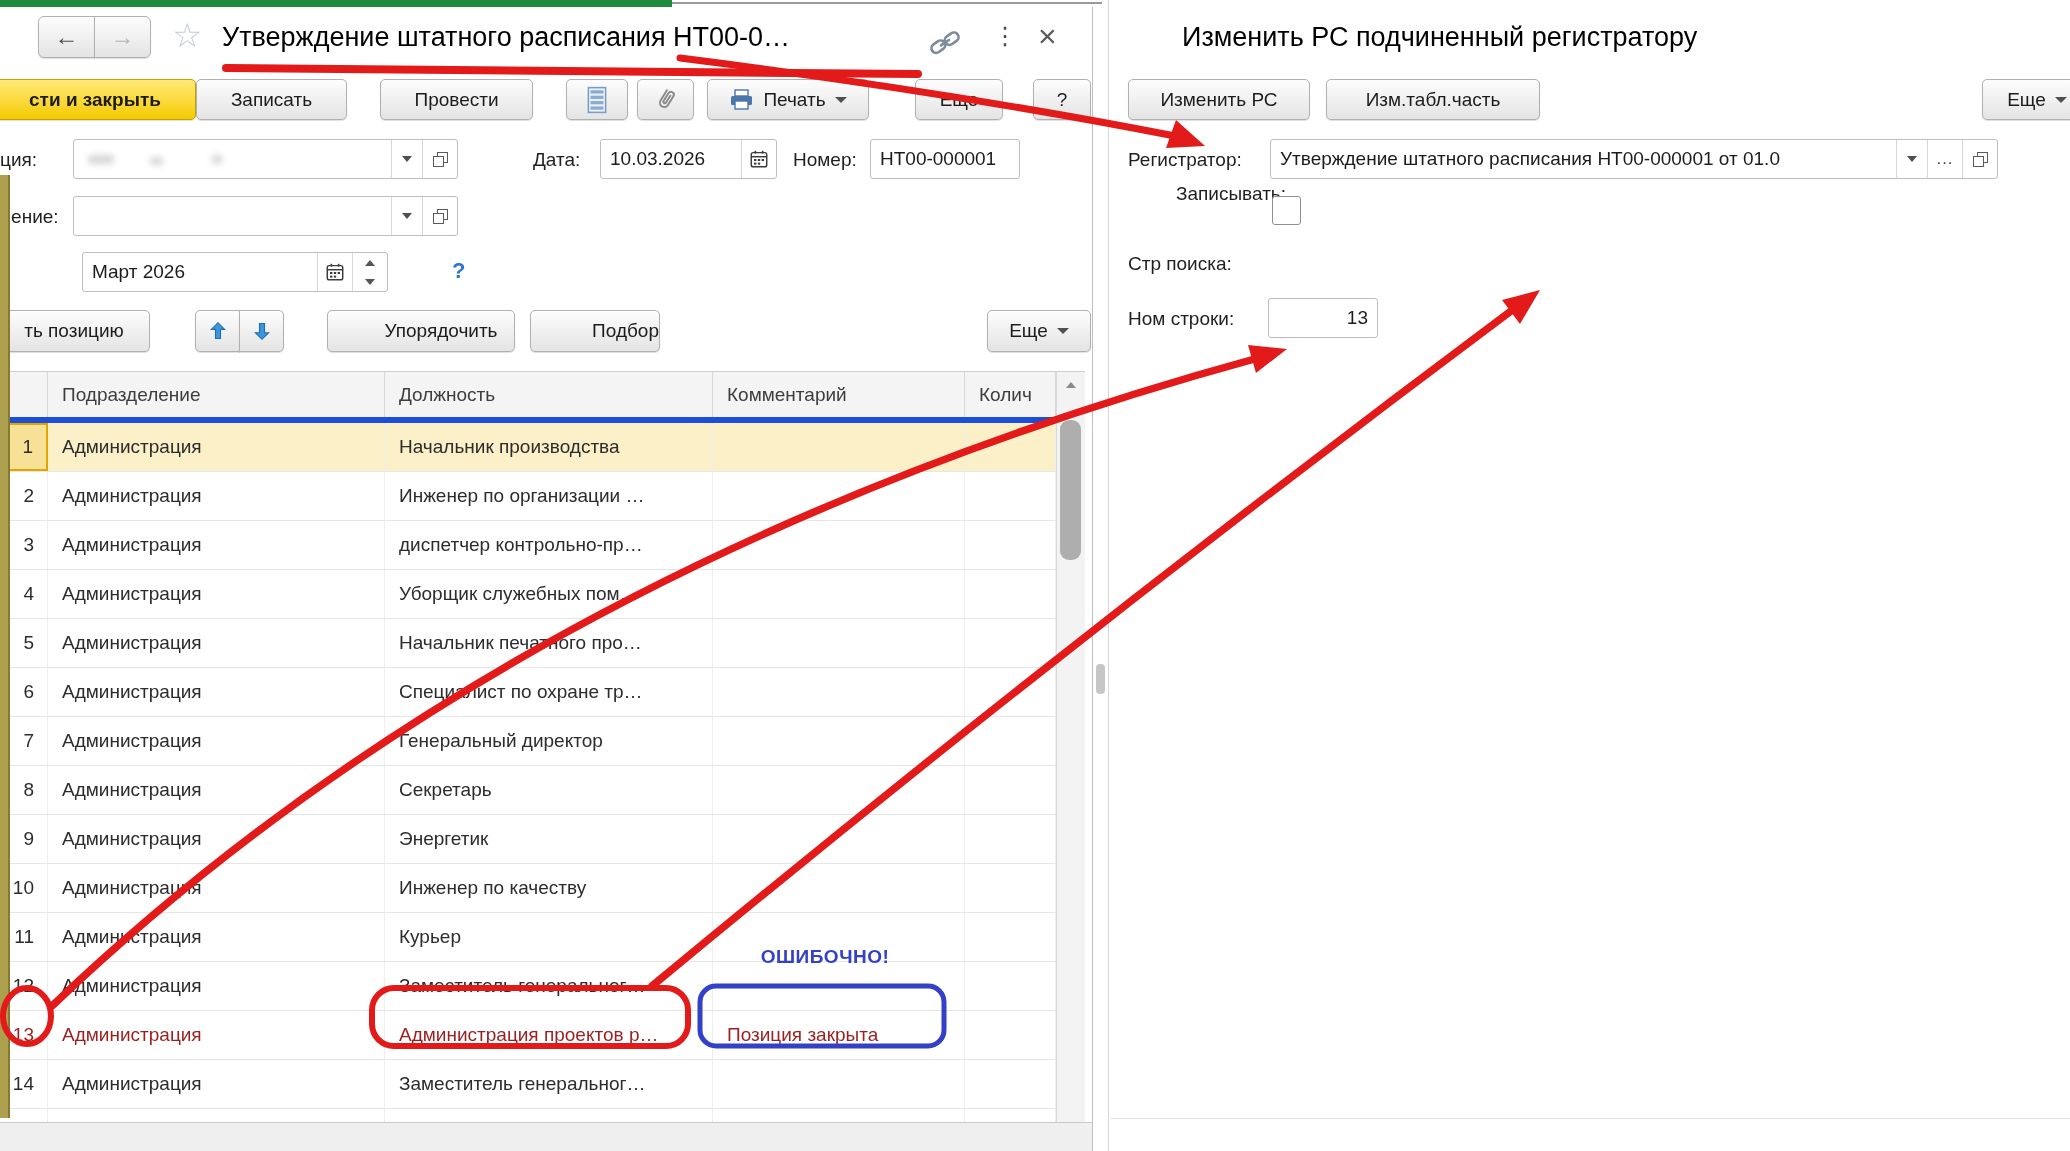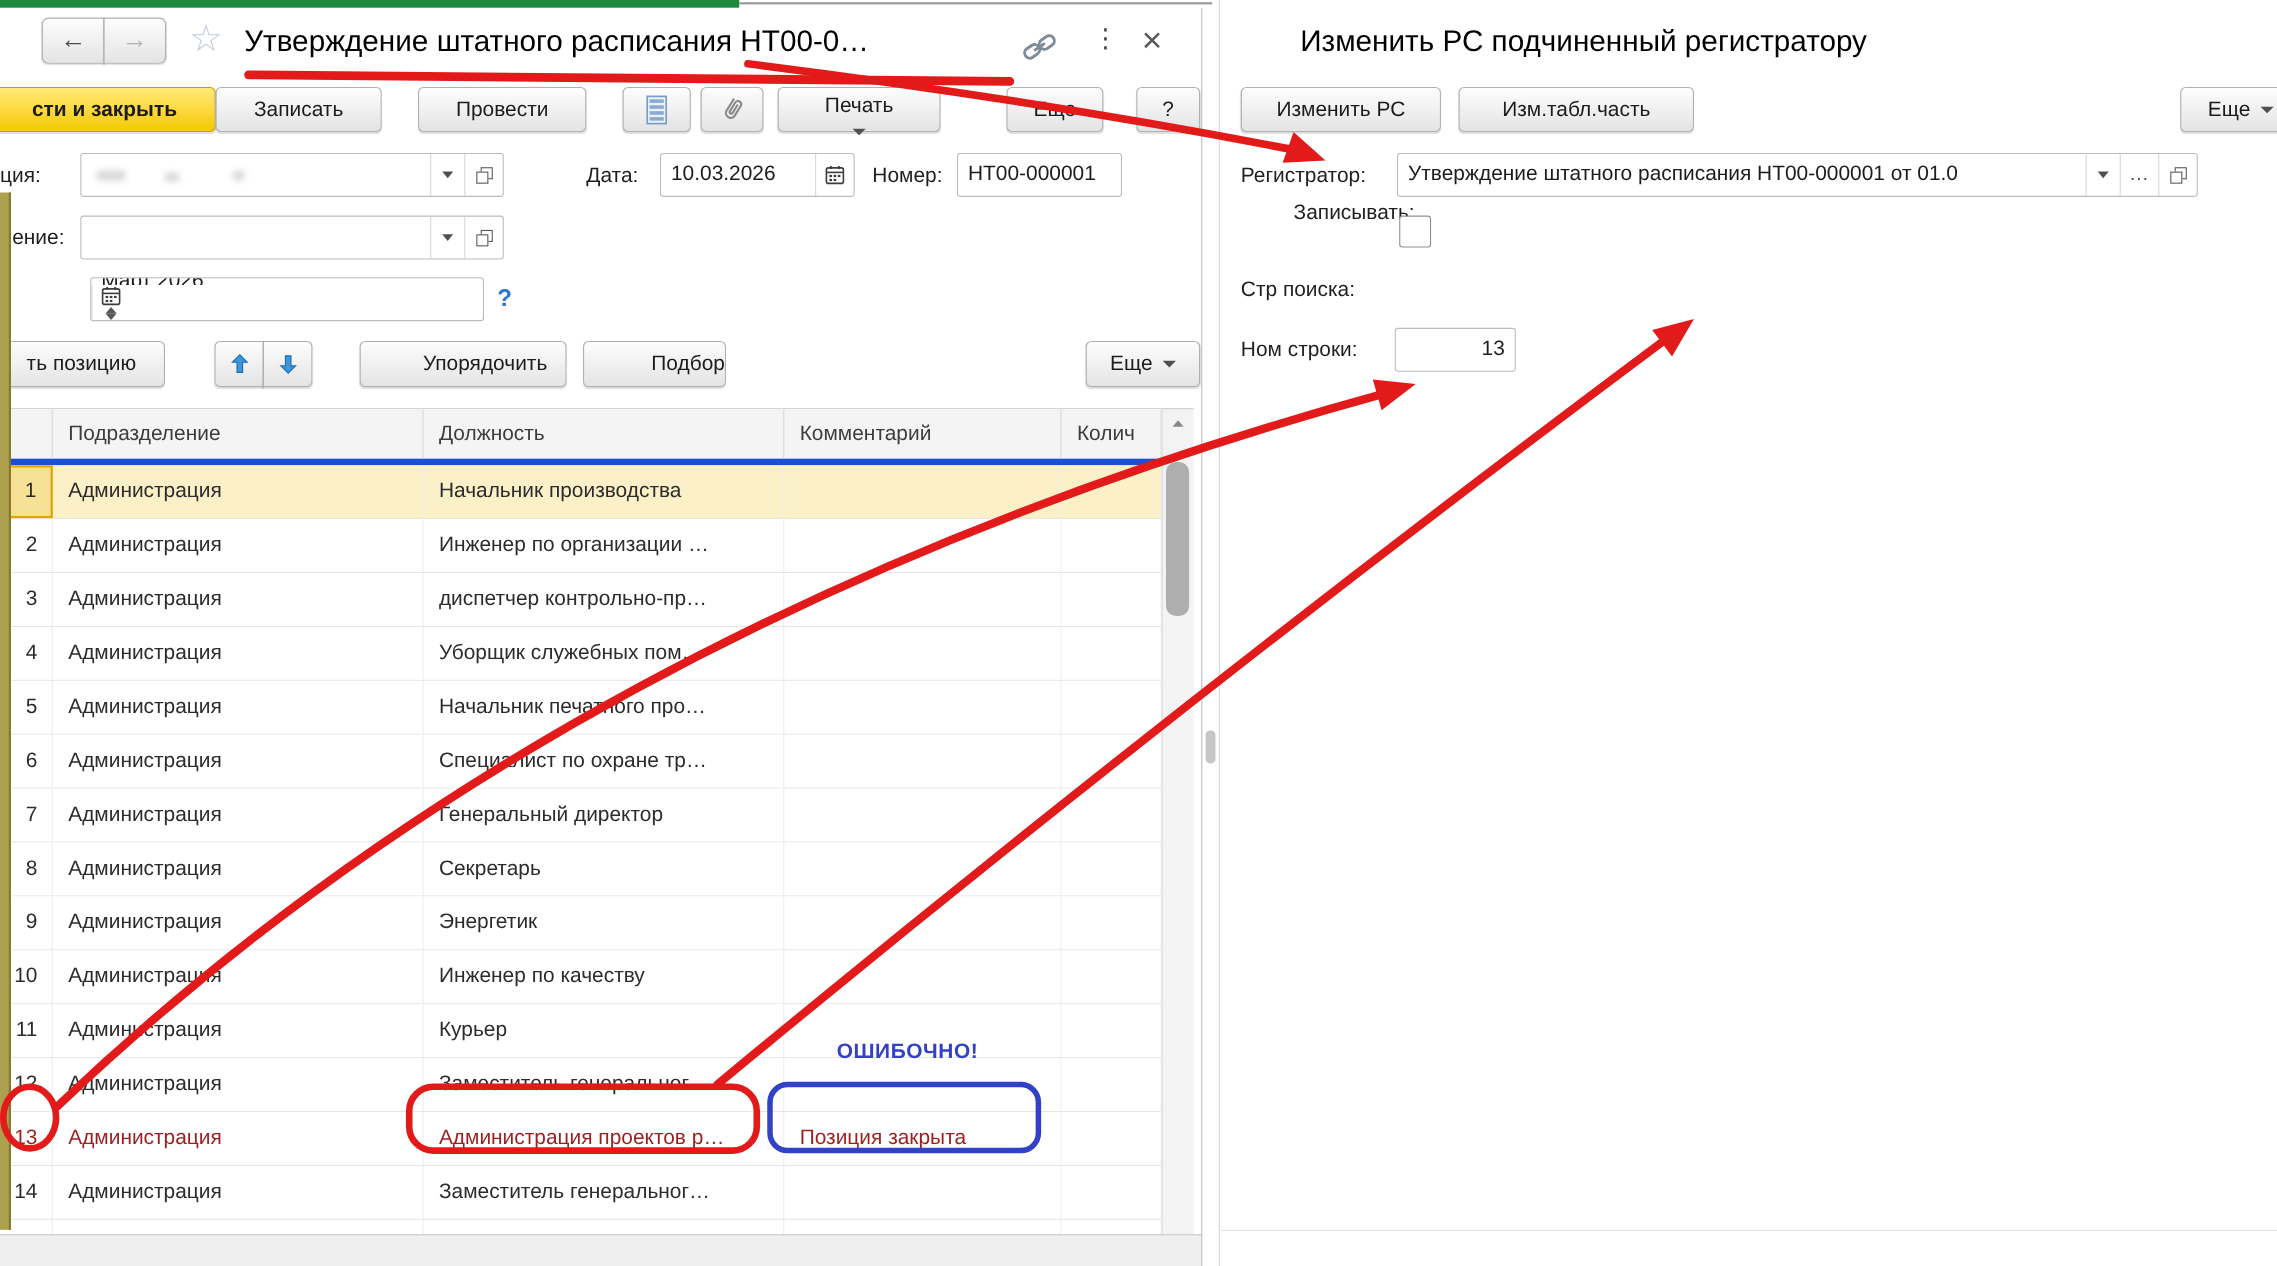--- a/index.html
+++ b/index.html
@@ -112,21 +112,21 @@
       <rect x="5" y="9" width="12" height="3" fill="#8aaad0"></rect>
       <rect x="5" y="14" width="12" height="3" fill="#8aaad0"></rect>
       <rect x="5" y="19" width="12" height="3" fill="#8aaad0"></rect>
       </svg>
   </div>
   <div class="btn" style="left:637px;top:79px;width:57px;">
     <svg width="26" height="26" viewBox="0 0 24 24">
       <path d="M8,4 L8,15 a4,4 0 0 0 8,0 L16,5.5 a2.7,2.7 0 0 0 -5.4,0 L10.6,14 a1.35,1.35 0 0 0 2.7,0 L13.3,6.5" fill="none" stroke="#8a8a8a" stroke-width="1.8" stroke-linecap="round" transform="rotate(32 12 12)"></path>
       </svg>
   </div>
-  <div class="btn" style="left:707px;top:79px;width:148px;flex-direction:column;">
+  <div class="btn" style="left:707px;top:79px;width:162px;">
     <svg width="25" height="23" viewBox="0 0 25 23">
       <rect x="2" y="8" width="21" height="9" rx="1.5" fill="#4a76a8"></rect>
       <rect x="6" y="2" width="13" height="6" fill="#ffffff" stroke="#4a76a8" stroke-width="1.4"></rect>
       <rect x="6" y="13" width="13" height="8" fill="#ffffff" stroke="#4a76a8" stroke-width="1.4"></rect>
       </svg>
     <span>Печать</span>
     <span class="caret" style="border-top-width:6px;"></span>
   </div>
   <div class="btn" style="left:915px;top:79px;width:88px;">
     <span>Еще</span>
@@ -177,21 +177,21 @@
   <div class="fld" style="left:73px;top:196px;width:385px;">
     <div class="txt"></div>
     <div class="addon">
         <span class="caret" style="border-top-width:6px;border-left-width:5px;border-right-width:5px;"></span>
       </div>
     <div class="addon w34">
         <span class="copy-ic"></span>
       </div>
   </div>
 
-  <div class="fld" style="left:82px;top:252px;width:358px;flex-direction:column;">
+  <div class="fld" style="left:82px;top:252px;width:306px;">
     <div class="txt">Март 2026</div>
     <div class="addon w34">
       <svg width="20" height="20" viewBox="0 0 22 22">
         <rect x="2.5" y="4" width="17" height="15.5" rx="2" fill="none" stroke="#3c3c3c" stroke-width="1.6"></rect>
         <line x1="2.5" y1="8.5" x2="19.5" y2="8.5" stroke="#3c3c3c" stroke-width="1.6"></line>
         <line x1="7" y1="2" x2="7" y2="5" stroke="#3c3c3c" stroke-width="1.8"></line>
         <line x1="15" y1="2" x2="15" y2="5" stroke="#3c3c3c" stroke-width="1.8"></line>
         <g fill="#3c3c3c">
             <rect x="5.5" y="11" width="2.6" height="2.2"></rect>
             <rect x="9.7" y="11" width="2.6" height="2.2"></rect>

